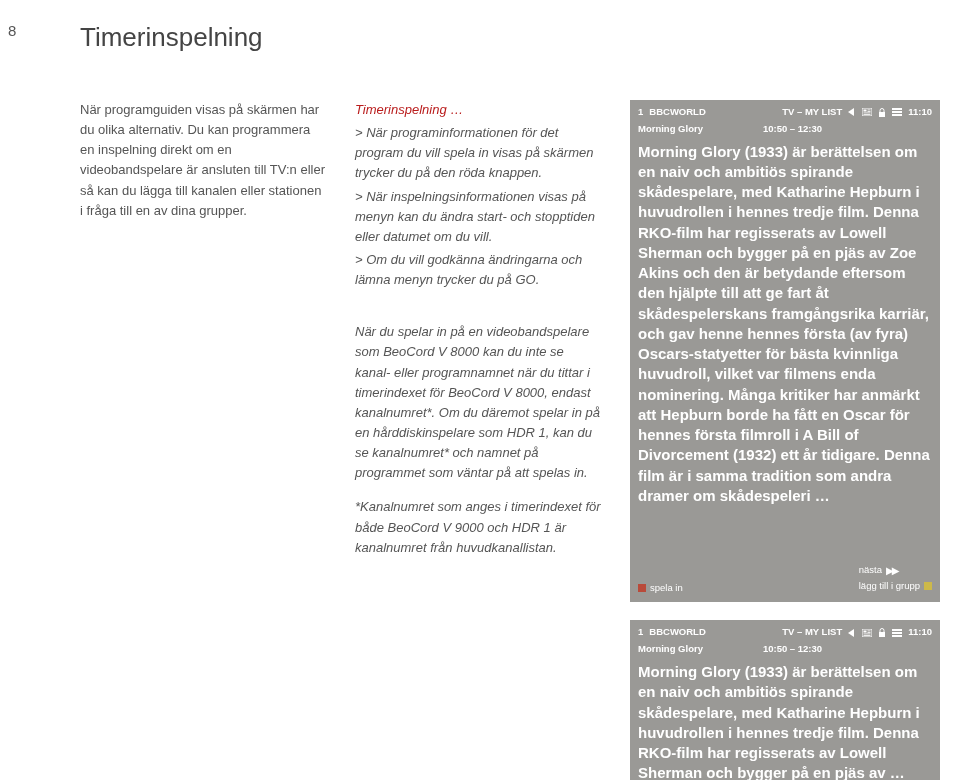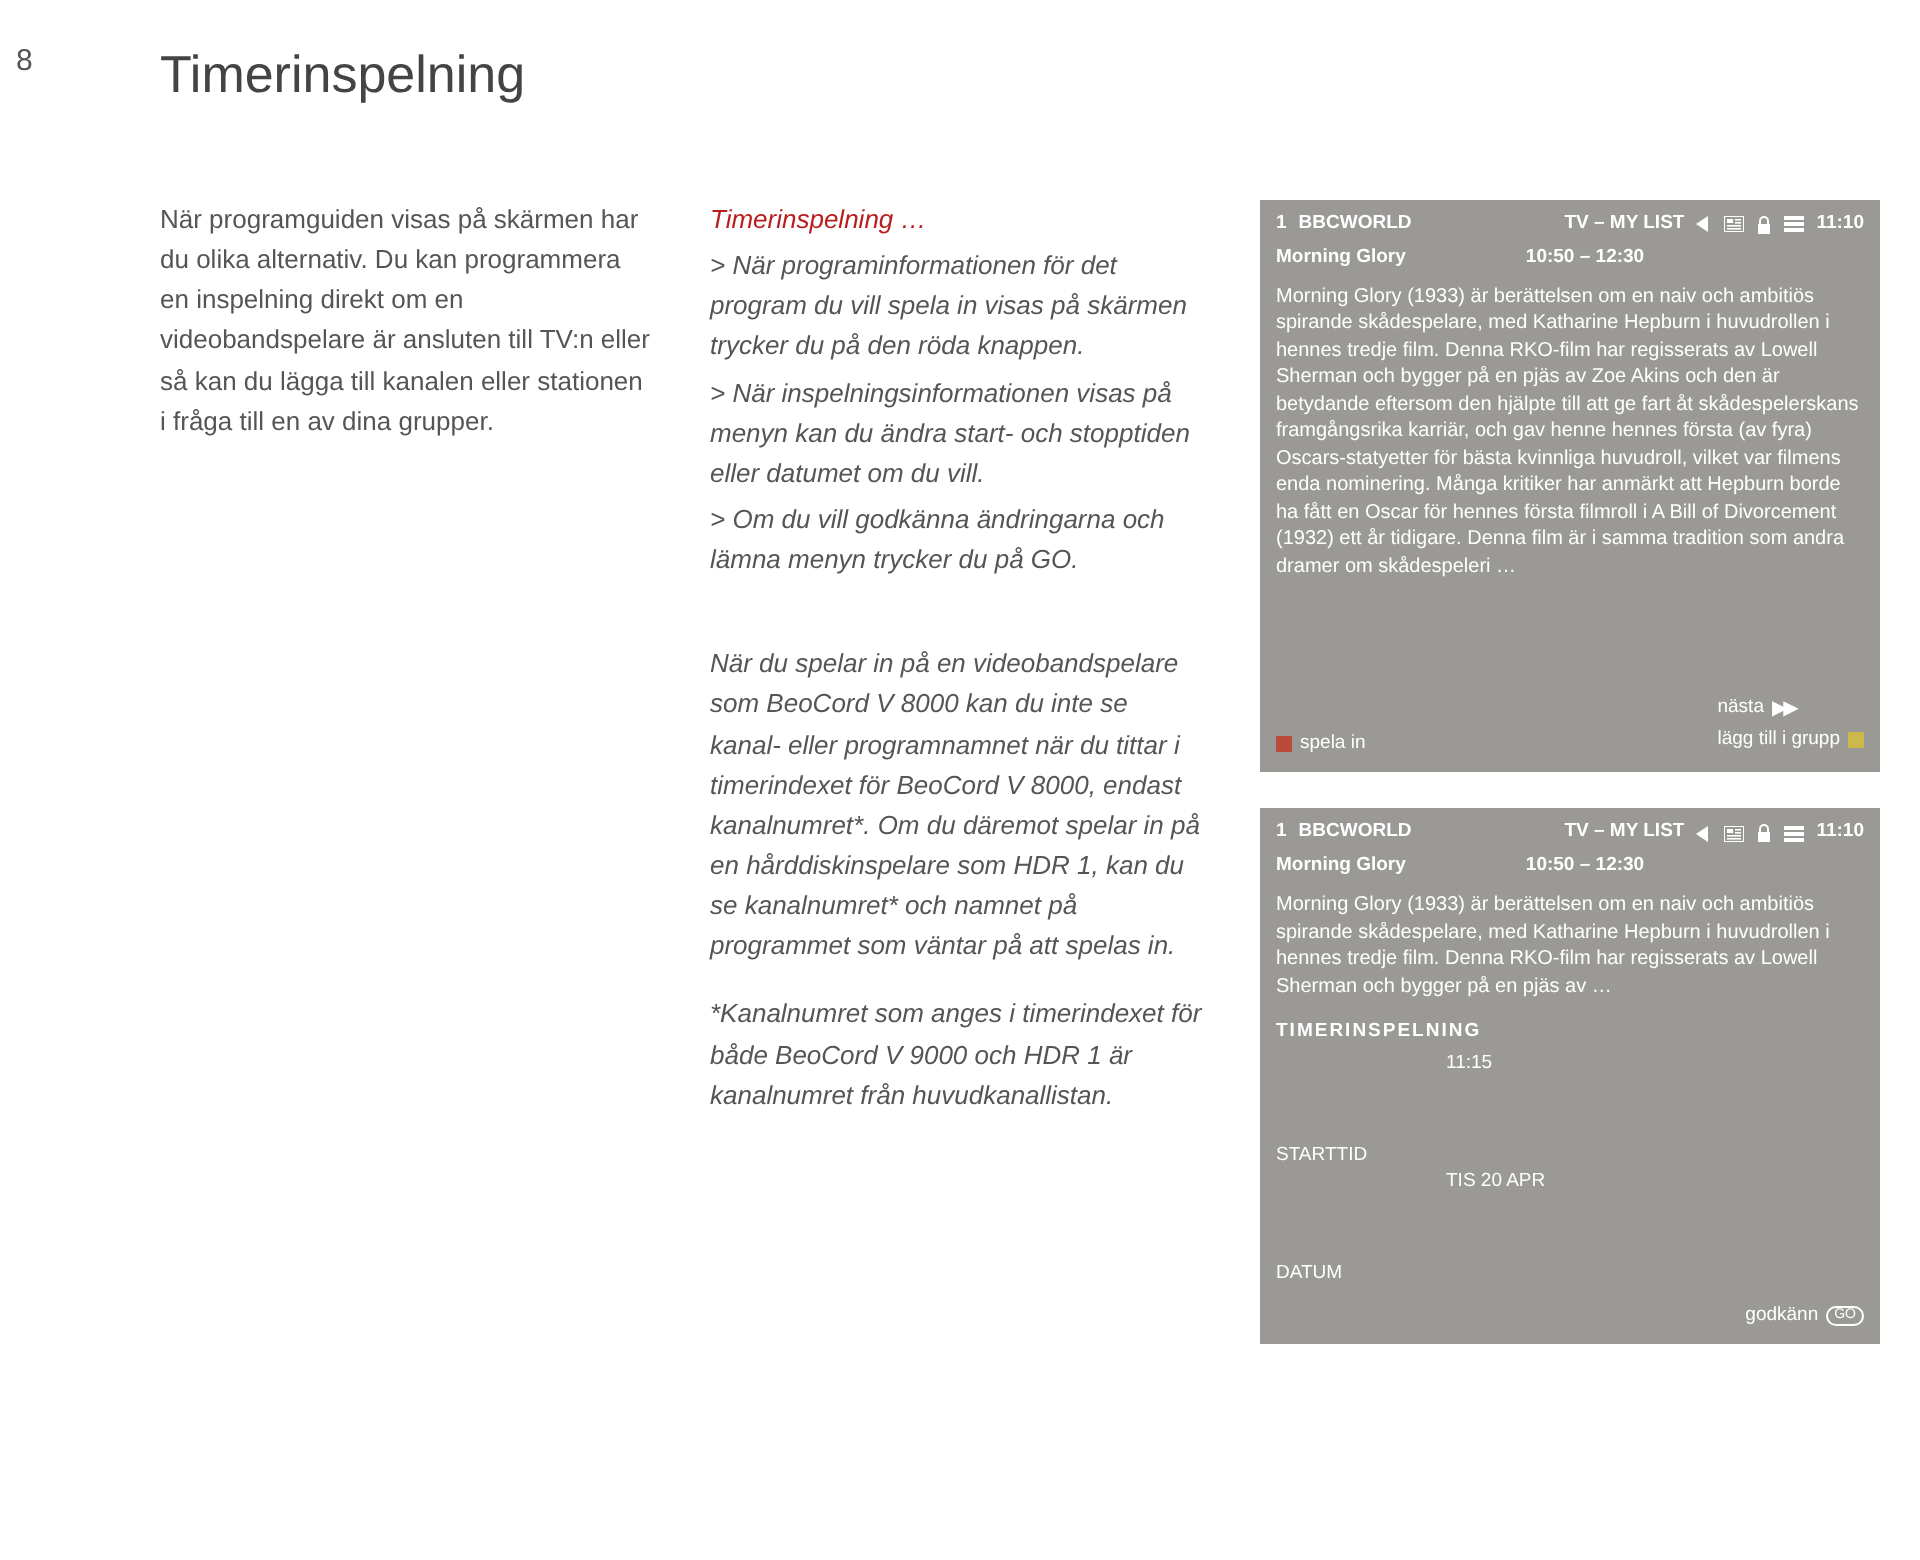--- a/index.html
+++ b/index.html
@@ -65,22 +65,23 @@
   }
   .panel .hdr .spacer { flex: 1; }
   .panel .hdr .icon { display: inline-flex; align-items: center; }
   .panel .prog-line {
     display: flex;
     gap: 12px;
     margin-bottom: 6px;
     font-weight: bold;
   }
   .panel .desc {
-    font-size: 10px;
+    font-size: 15px;
     line-height: 1.35;
+    font-weight: bold;
   }
   .panel .actions {
     margin-top: 58px;
     display: flex;
     gap: 10px;
     align-items: flex-end;
   }
   .panel .left-action { display: flex; align-items: center; gap: 4px; text-align: center; }
   .panel .right-actions { margin-left: auto; text-align: right; }
   .panel .right-actions .line { display: flex; justify-content: flex-start; align-items: center; gap: 4px; margin-bottom: 2px; }

